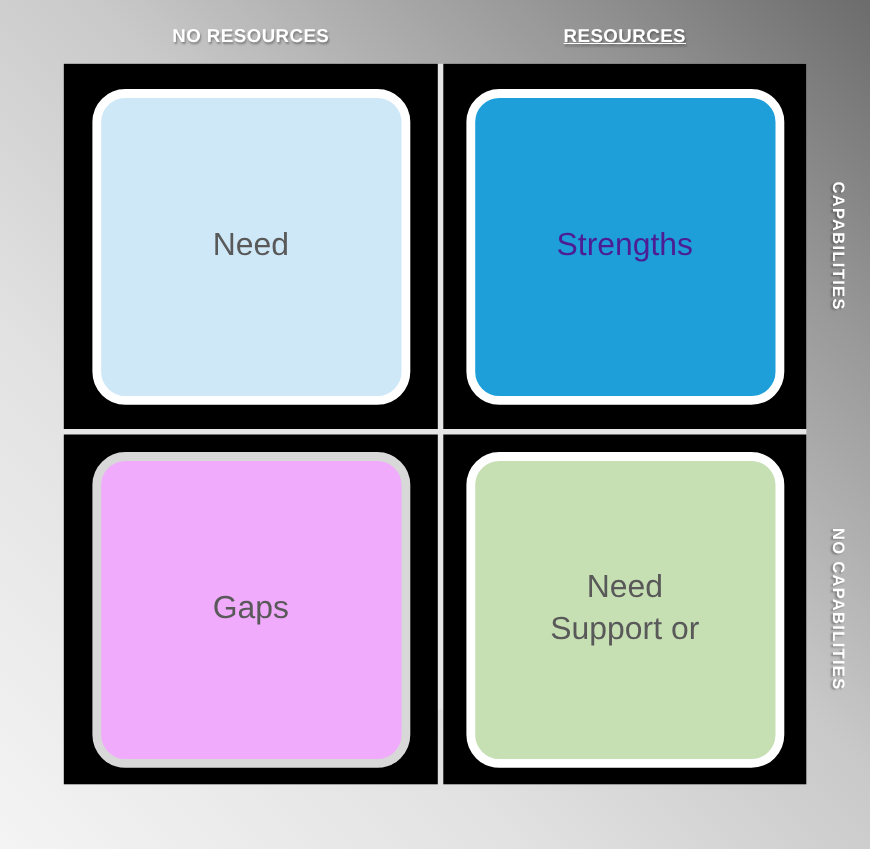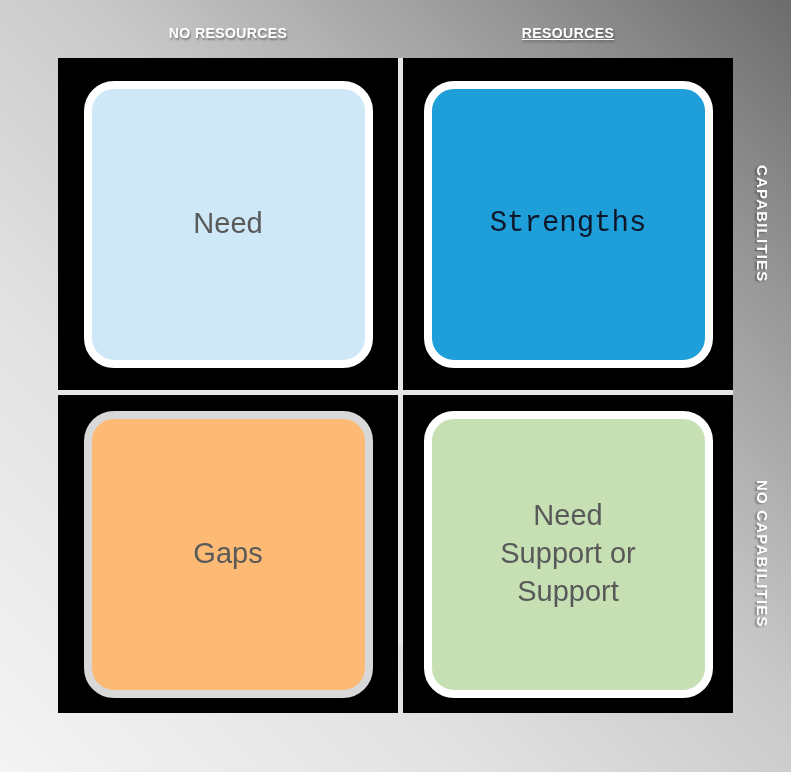--- a/index.html
+++ b/index.html
@@ -9,21 +9,21 @@
   }
   .stage {
     position: relative;
     width: 791px; height: 772px;
     background: linear-gradient(45deg, #f4f4f4 0%, #e2e2e2 30%, #c9c9c9 55%, #989898 80%, #6c6c6c 100%);
   }
   
   .col-header {
     position: absolute; top: 0; height: 66px;
     display: flex; align-items: center; justify-content: center;
-    color: #ffffff; font-weight: 700; font-size: 14px;
+    color: #ffffff; font-weight: 700; font-size: 17px;
     letter-spacing: 0.4px;
     text-shadow: 1px 2px 2px rgba(0,0,0,0.35);
   }
   .col-left  { left: 58px;  width: 340px; }
   .col-right { left: 403px; width: 330px; text-decoration: underline; }
   
   .row-header {
     position: absolute; left: 733px; width: 58px;
     display: flex; align-items: center; justify-content: center;
     writing-mode: vertical-rl;
@@ -75,39 +75,38 @@
 
     <div class="cell">
       <div class="qbox" style="background-color: rgb(207, 232, 247); border-color: rgb(255, 255, 255); color: rgb(89, 89, 89);">
         <div>
           <div>Need</div>
         </div>
       </div>
     </div>
 
     <div class="cell">
-      <div class="qbox" style="background-color: rgb(30, 159, 218); border-color: rgb(255, 255, 255); color: #0f172a; font-family: Liberation Mono, monospace;">
+      <div class="qbox" style="background-color: rgb(30, 159, 218); border-color: rgb(255, 255, 255); color: #4c1d95;">
         <div>
           <div>Strengths</div>
         </div>
       </div>
     </div>
 
     <div class="cell">
-      <div class="qbox" style="background-color: #fdba74; border-color: rgb(216, 216, 216); color: rgb(89, 89, 89); text-align: center;">
+      <div class="qbox" style="background-color: #f0abfc; border-color: rgb(216, 216, 216); color: rgb(89, 89, 89); text-align: center;">
         <div>
           <div>Gaps</div>
         </div>
       </div>
     </div>
 
     <div class="cell">
       <div class="qbox" style="background-color: rgb(198, 224, 180); border-color: rgb(255, 255, 255); color: rgb(89, 89, 89);">
         <div>
           <div>Need</div>
           <div>Support or</div>
-          <div>Support</div>
         </div>
       </div>
     </div>
 
   </div>
 </div>
 
 </body></html>

